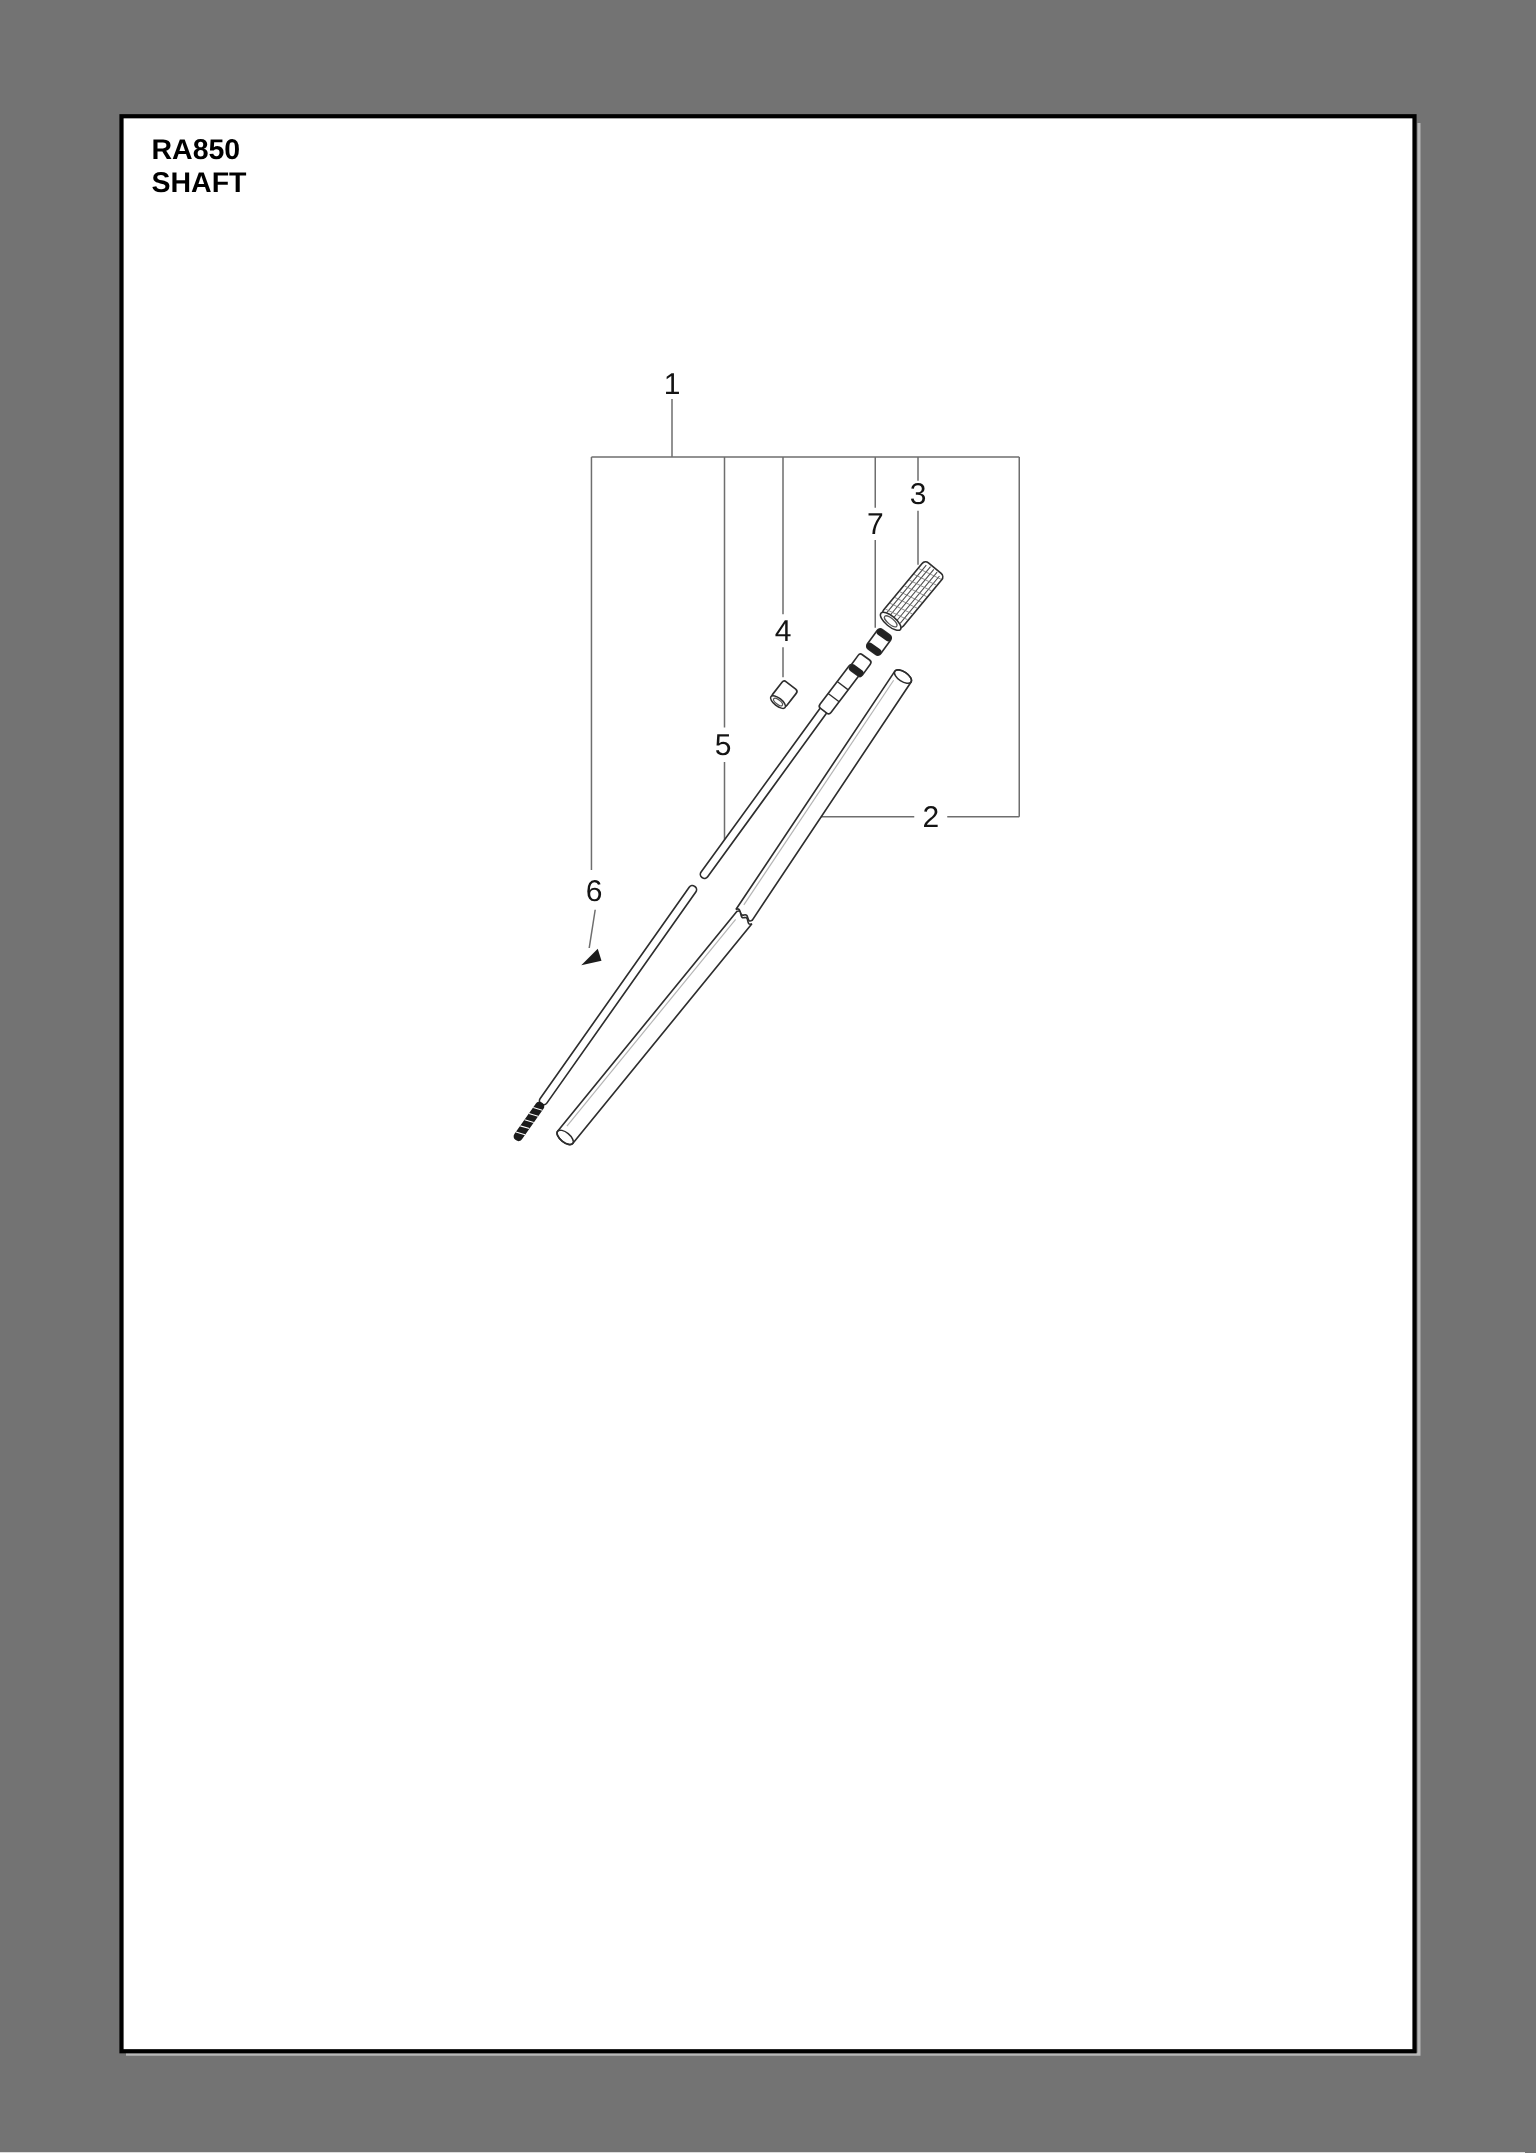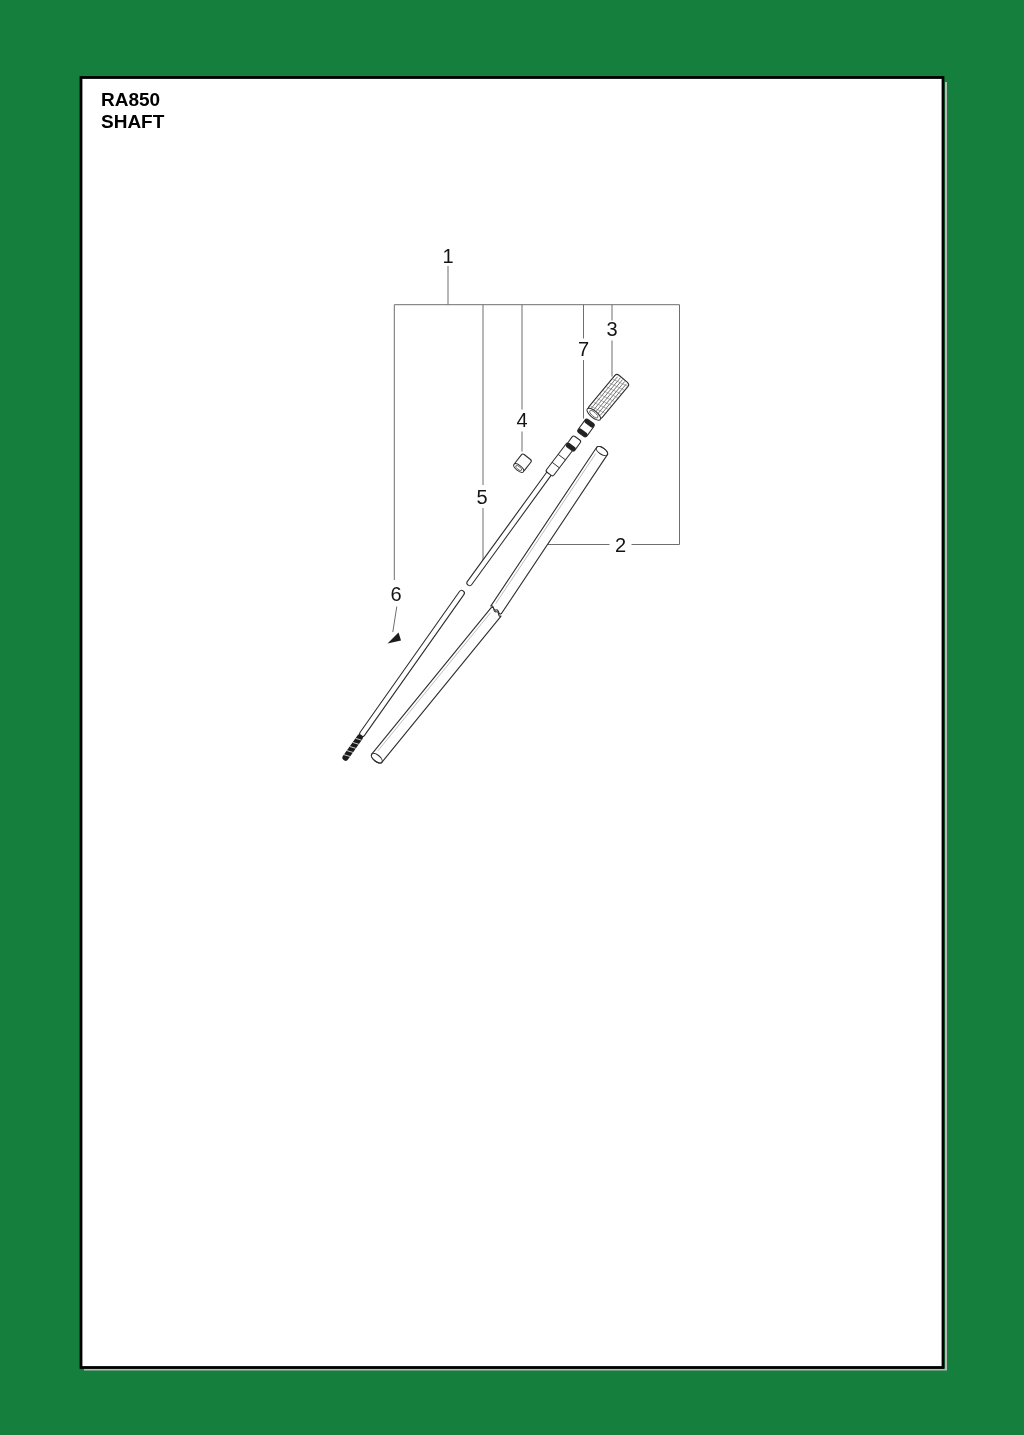--- a/index.html
+++ b/index.html
@@ -7,21 +7,21 @@
     padding: 0;
     background: #ffffff;
     width: 1024px;
     height: 1435px;
     font-family: "Liberation Sans", sans-serif;
   }
   .sheet {
     position: relative;
     width: 1024px;
     height: 1435px;
-    background: #15803d;
+    background: #737373;
     overflow: hidden;
   }
   svg { display: block; }
   .title-text {
     font-family: "Liberation Sans", sans-serif;
     font-weight: bold;
     font-size: 19px;
     fill: #000000;
   }
   .callout-num {

